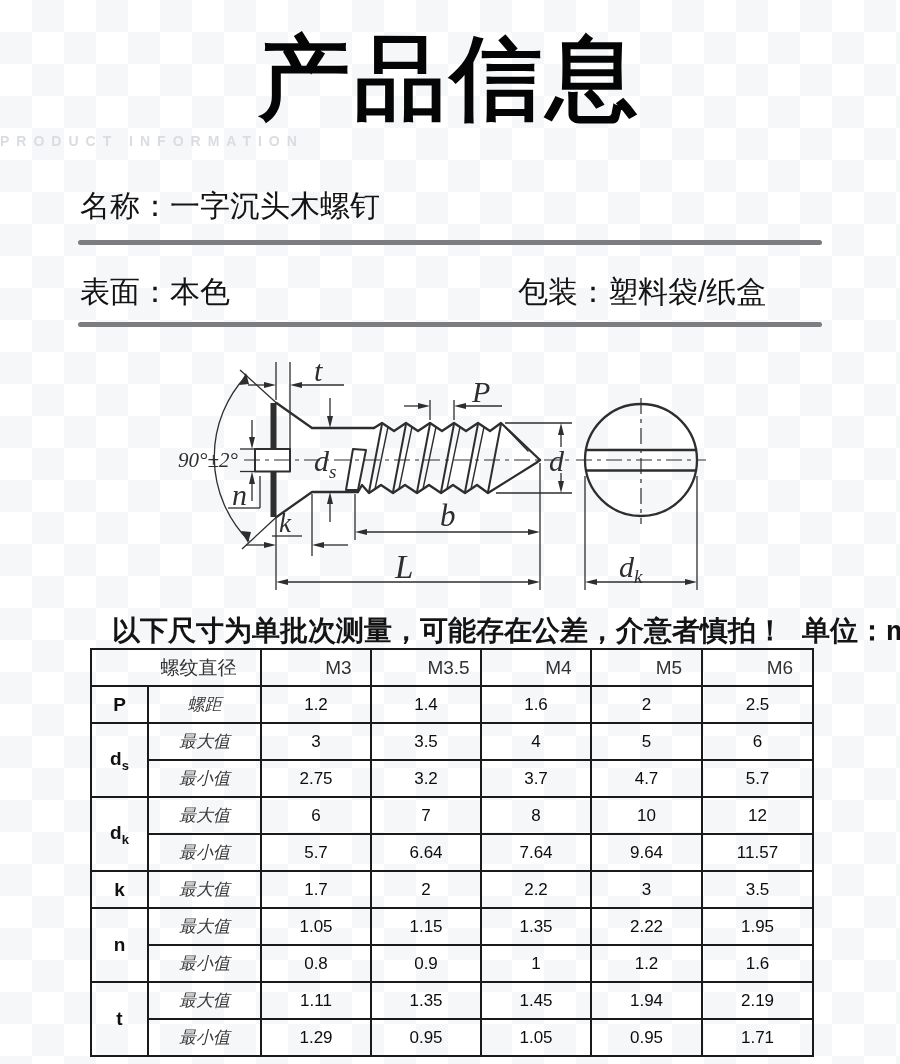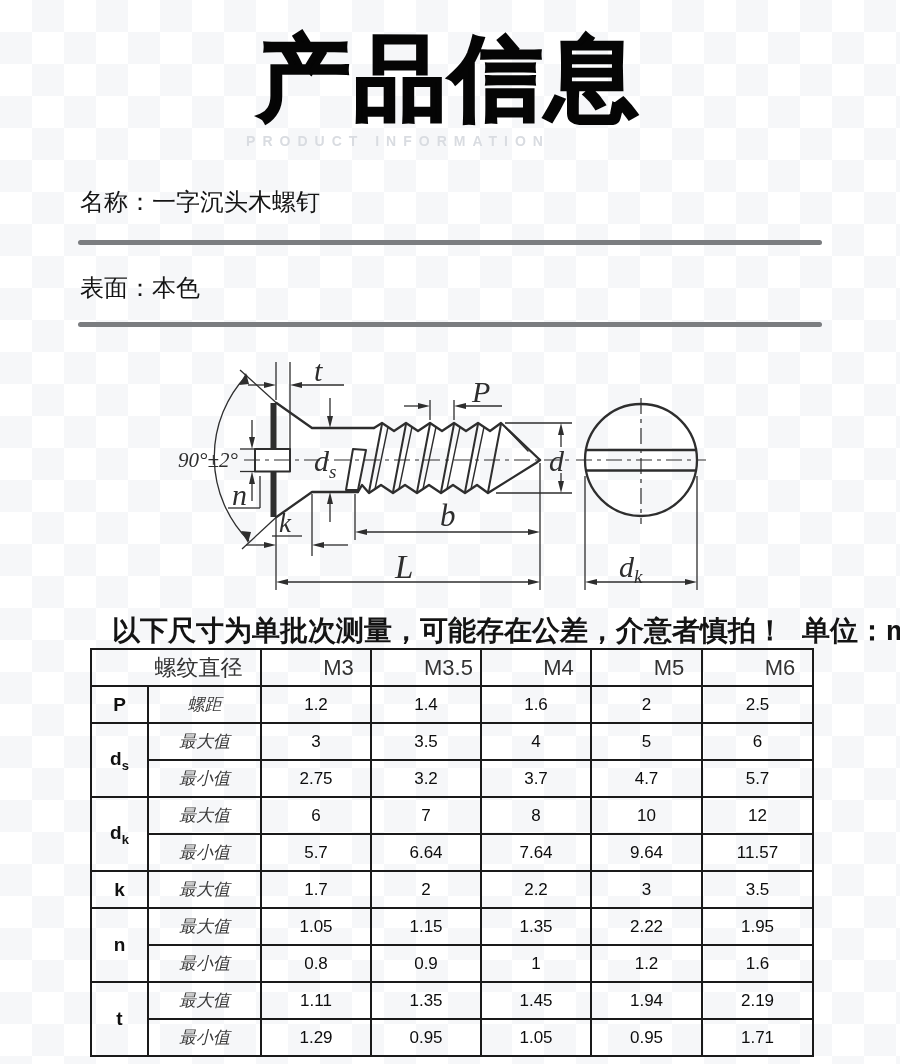--- a/index.html
+++ b/index.html
@@ -5,43 +5,43 @@
   html,body{margin:0;padding:0;}
   body{font-family:"Liberation Sans","DejaVu Sans",sans-serif;background:#e9e9e9;}
   .page{
     position:relative;width:900px;height:1064px;margin:0 auto;overflow:hidden;
     background-color:#ffffff;
     background-image:conic-gradient(#f6f7f9 0 90deg,#ffffff 90deg 180deg,#f6f7f9 180deg 270deg,#ffffff 270deg);
     background-size:64px 64px;
   }
   .title{
     position:absolute;top:26px;left:0;width:900px;text-align:center;
-    font-size:92px;line-height:1.15;font-weight:700;color:#050505;letter-spacing:4px;
+    font-size:92px;line-height:1.15;font-weight:400;color:#050505;letter-spacing:4px;
     -webkit-text-stroke:2.5px #050505;
   }
   .subtitle{
-    position:absolute;top:133px;left:0;width:796px;text-align:center;
+    position:absolute;top:133px;left:0;width:796px;text-align:left;
     font-size:14px;font-weight:bold;letter-spacing:7px;color:#d9dce1;
   }
-  .info-row{position:absolute;left:0;width:844px;height:42px;font-size:24px;color:#141414;}
+  .info-row{position:absolute;left:0;width:844px;height:42px;font-size:30px;color:#141414;}
   .info-left{position:absolute;left:80px;top:0;white-space:nowrap;}
   .info-right{position:absolute;left:518px;top:0;white-space:nowrap;}
   .divider{position:absolute;left:78px;width:744px;height:5px;background:#7b7d80;border-radius:3px;}
   .diagram{position:absolute;left:0;top:340px;}
   .note{position:absolute;left:112px;top:612px;width:760px;font-size:28px;font-weight:700;color:#141414;white-space:nowrap;}
   .note .unit{margin-left:18px;}
   table.spec{
     position:absolute;left:90px;top:648px;border-collapse:collapse;table-layout:fixed;
     width:722px;font-size:17px;color:#2b2b2b;background:transparent;
   }
   table.spec td,table.spec th{
     border:2px solid #1a1a1a;text-align:center;vertical-align:middle;
     height:35px;padding:0;font-weight:normal;background:transparent;
   }
-  table.spec th{font-size:22px;color:#333;padding-left:45px;}
+  table.spec th{font-size:19px;color:#333;padding-left:45px;}
   .param{font-weight:600;font-size:19px;color:#111;}
   .param sub{font-size:13px;}
   .val{font-weight:600;color:#0d0d0d;}
   .rlabel{color:#3a3a3a;font-style:italic;}
   svg text{font-family:"Liberation Serif","DejaVu Serif",serif;font-style:italic;fill:#2e2e2e;}
 </style>
 </head>
 <body>
 
 <div class="page">
@@ -49,20 +49,21 @@
   <div class="title">产品信息</div>
   <div class="subtitle">PRODUCT INFORMATION</div>
 
   <div class="info-row" style="top:186px;">
     <span class="info-left"><span>名称：</span><span>一字沉头木螺钉</span></span>
   </div>
   <div class="divider" style="top:240px;"></div>
 
   <div class="info-row" style="top:272px;">
     <span class="info-left"><span>表面：</span><span>本色</span></span>
+    <span class="info-right"><span>包装：</span><span>塑料袋/纸盒</span></span>
   </div>
   <div class="divider" style="top:322px;"></div>
 
   <svg class="diagram" width="900" height="270" viewBox="0 340 900 270">
     <g>
 
       <rect x="270.5" y="403" width="6" height="114" fill="#2e2e2e" stroke="none"></rect>
 
       <g stroke="#2e2e2e" fill="none" stroke-width="2.3" stroke-linejoin="round" stroke-linecap="round">
         <path d="M276.5,403 L312,428 L374,428"></path>

